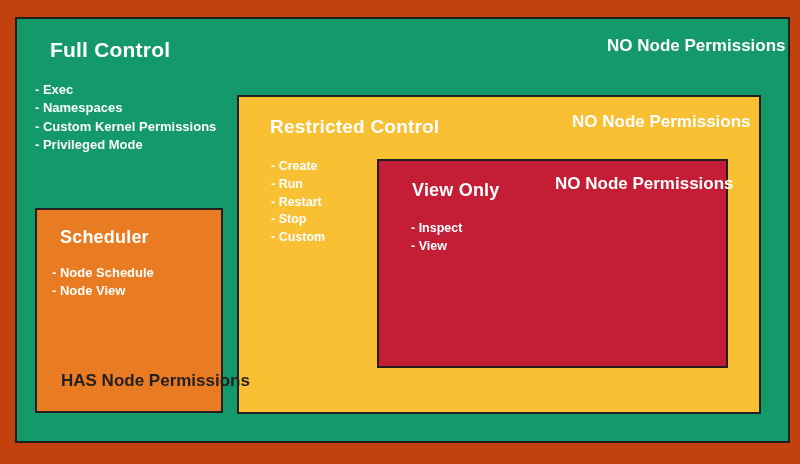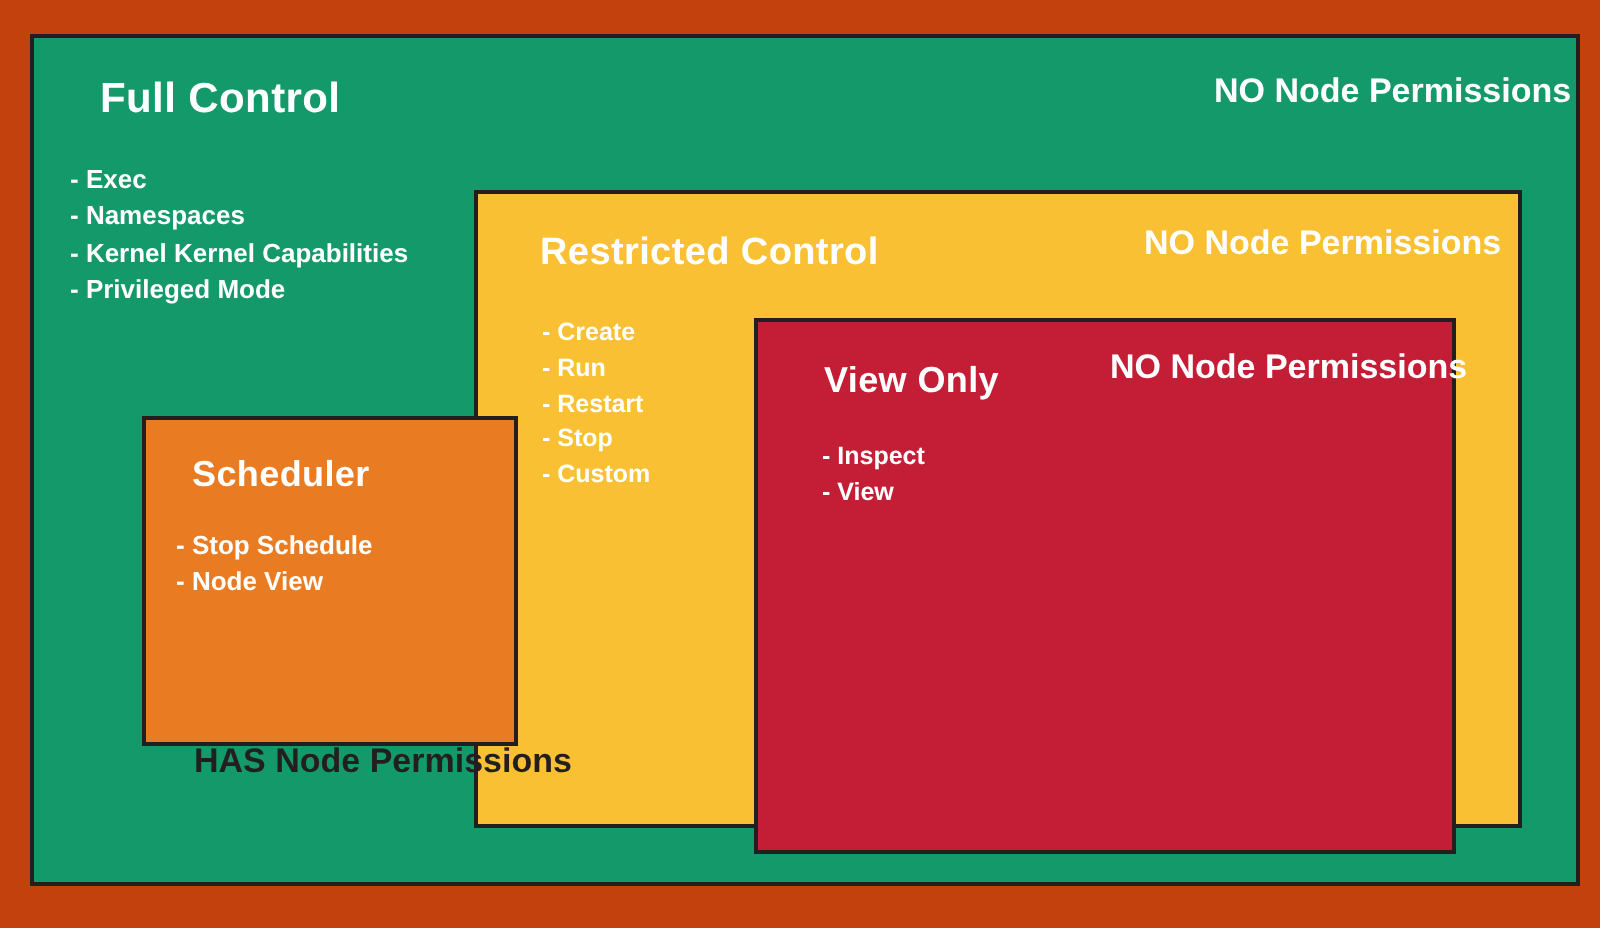--- a/index.html
+++ b/index.html
@@ -42,32 +42,31 @@
     width: 524px;
     height: 319px;
     background: #F8C032;
   }
 
   
   .box-view {
     left: 377px;
     top: 159px;
     width: 351px;
-    height: 268px;
+    height: 209px;
     background: #C41E37;
   }
 
   
   .box-scheduler {
     left: 35px;
     top: 208px;
     width: 188px;
-    height: 165px;
+    height: 205px;
     background: #E97B22;
-    margin-left: 36px;
   }
 
   .title {
     position: absolute;
     color: #ffffff;
     font-weight: bold;
     letter-spacing: 0.2px;
     white-space: nowrap;
   }
   .title-xl { font-size: 21px; }
@@ -110,21 +109,21 @@
 
   <div class="box box-full">
 
     <div class="title title-xl t-full-title" style="left:33px; top:19px;">Full Control</div>
 
     <div class="perm-tag" style="left:590px; top:17px;">NO Node Permissions</div>
 
     <ul class="bullet-list list-13" style="left:18px; top:62px;">
       <li>- Exec</li>
       <li>- Namespaces</li>
-      <li>- Kernel Kernel Capabilities</li>
+      <li>- Custom Kernel Permissions</li>
       <li>- Privileged Mode</li>
     </ul>
   </div>
 
   <div class="box box-restricted">
 
     <div class="title title-lg" style="left:31px; top:19px;">Restricted Control</div>
 
     <div class="perm-tag" style="left:333px; top:15px;">NO Node Permissions</div>
 
@@ -148,20 +147,20 @@
       <li>- View</li>
     </ul>
 
   </div>
 
   <div class="box box-scheduler">
 
     <div class="title title-md" style="left:23px; top:17px;">Scheduler</div>
 
     <ul class="bullet-list list-13" style="left:15px; top:54px;">
-      <li>- Stop Schedule</li>
+      <li>- Node Schedule</li>
       <li>- Node View</li>
     </ul>
 
     <div class="perm-tag perm-tag-dark" style="left:24px; top:161px;">HAS Node Permissions</div>
   </div>
 
 </div>
 
 </body></html>

